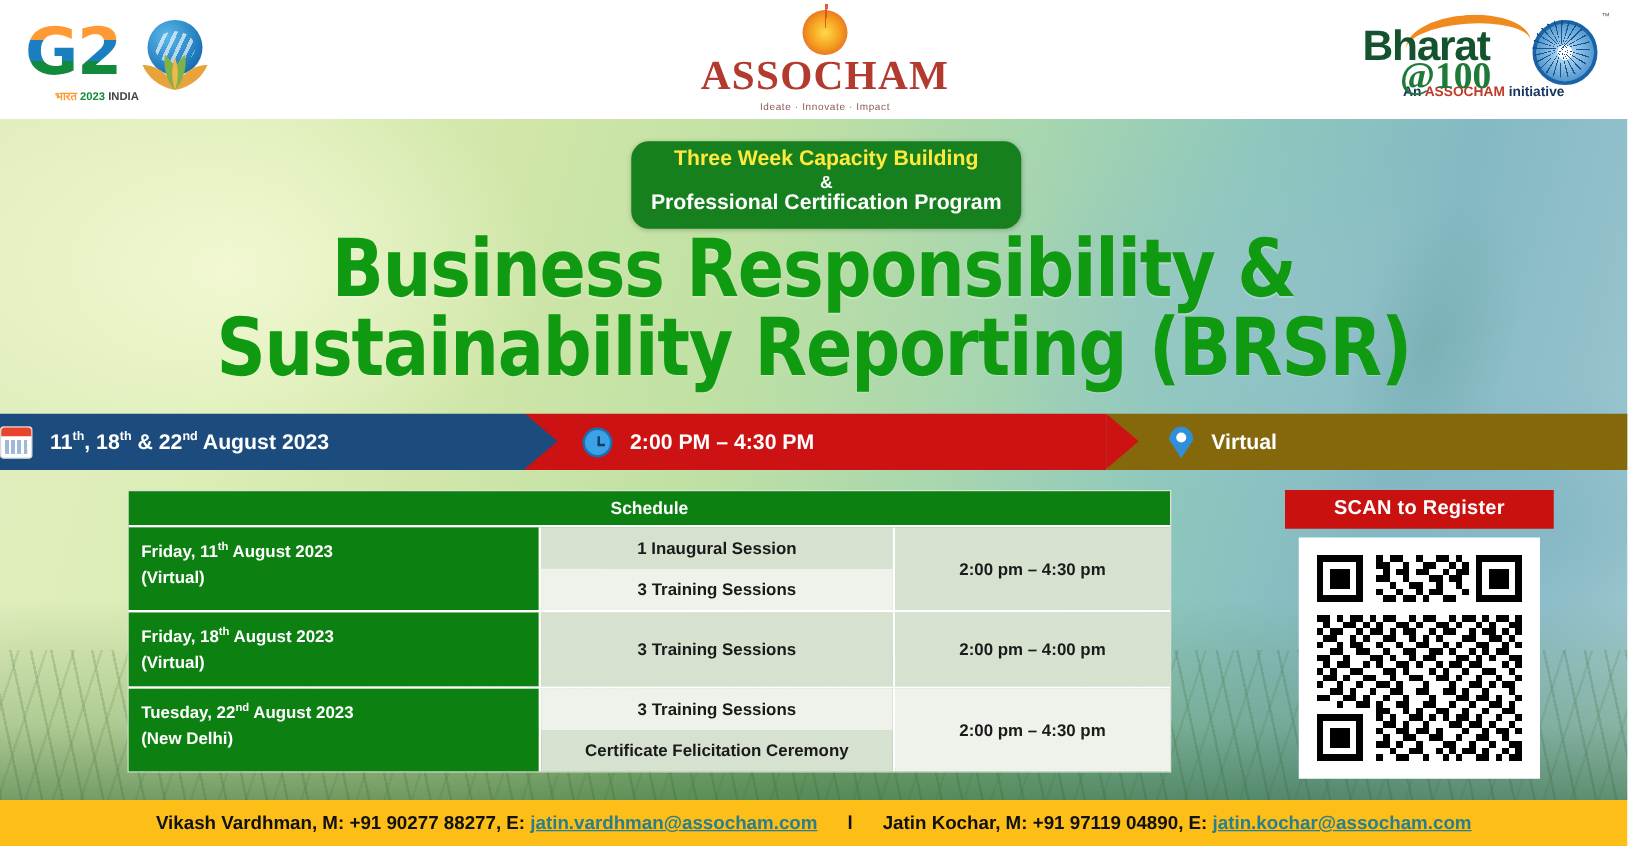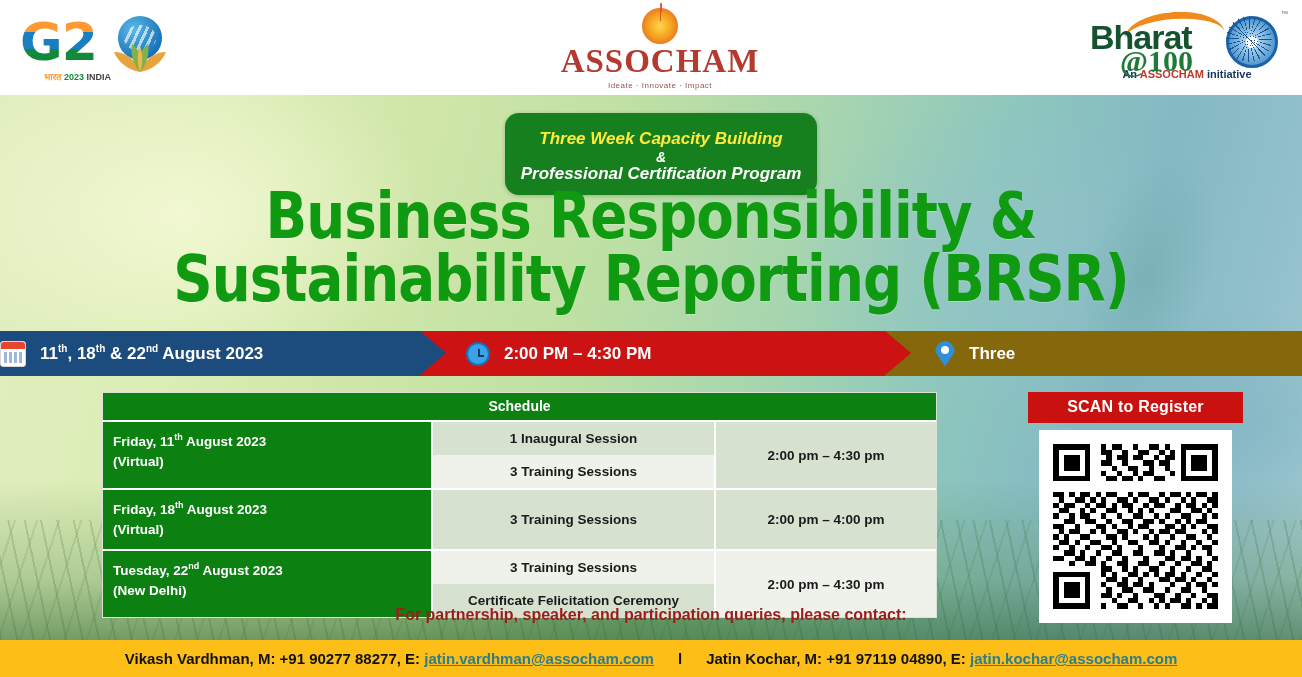--- a/index.html
+++ b/index.html
@@ -68,23 +68,23 @@
   .bg .grass{position:absolute;left:0;bottom:0;width:1302px;height:160px;
     background:linear-gradient(0deg,rgba(52,105,52,.62) 0%,rgba(86,135,76,.34) 38%,transparent 100%);}
   .bg .blades{position:absolute;left:0;bottom:0;width:1302px;height:120px;opacity:.45;
     background:repeating-linear-gradient(78deg,rgba(40,90,40,.38) 0 2px,transparent 2px 16px),
                repeating-linear-gradient(-72deg,rgba(60,110,55,.3) 0 2px,transparent 2px 21px);}
   .bg .leafR{position:absolute;right:40px;top:30px;width:230px;height:300px;opacity:.35;
     background:radial-gradient(ellipse 90px 180px at 50% 50%,rgba(75,140,120,.6),transparent 70%);
     transform:rotate(18deg);}
 
   
-  .pill{position:absolute;left:505px;top:113px;width:292px;padding:16px 10px 10px;
+  .pill{position:absolute;left:505px;top:113px;width:292px;padding:4px 10px 10px;
     background:#16801f;border-radius:14px;text-align:center;z-index:6;
-    box-shadow:0 1px 4px rgba(0,0,0,.22);font-style:italic;}
+    box-shadow:0 1px 4px rgba(0,0,0,.22);}
   .pill .l1{color:#ffe93d;font-size:17px;font-weight:bold;line-height:1.22;}
   .pill .l2{color:#ffffff;font-size:14px;font-weight:bold;line-height:1.05;}
   .pill .l3{color:#ffffff;font-size:17px;font-weight:bold;line-height:1.22;}
 
   
   .title{position:absolute;left:0;top:185px;width:1302px;text-align:center;z-index:6;}
   .title .ln{color:#0f9a12;font-weight:bold;font-size:64px;line-height:.98;
     font-family:"DejaVu Sans Condensed","Liberation Sans Narrow","Liberation Sans",sans-serif;
     letter-spacing:-1px;transform:scaleX(.95);text-shadow:0 1px 0 rgba(255,255,255,.25);}
 
@@ -216,21 +216,21 @@
       <div class="lbl">
         <span>11</span><sup>th</sup><span>, </span><span>18</span><sup>th</sup><span> &amp; </span><span>22</span><sup>nd</sup><span> August 2023</span>
       </div>
     </div>
     <div class="seg seg-time">
       <div class="ico ico-clock"></div>
       <div class="lbl">2:00 PM – 4:30 PM</div>
     </div>
     <div class="seg seg-loc">
       <div class="ico-pin"></div>
-      <div class="lbl">Three</div>
+      <div class="lbl">Virtual</div>
     </div>
   </div>
 
   <div class="tbl">
     <div class="thead">Schedule</div>
 
     <div class="trow">
       <div class="c-date">
         <span>Friday, </span><span>11</span><sup>th</sup><span> August 2023</span><br>
         <span>(Virtual)</span>
@@ -512,21 +512,20 @@
             <rect x="20" y="31" width="1" height="1"></rect>
             <rect x="22" y="31" width="1" height="1"></rect>
             <rect x="25" y="31" width="2" height="1"></rect>
             <rect x="28" y="31" width="1" height="1"></rect>
             <rect x="30" y="31" width="2" height="1"></rect>
         </g>
       </svg>
     </div>
   </div>
 
-  <div class="contactline">For partnership, speaker, and participation queries, please contact:</div>
 
   <div class="footerbar">
     <div class="ct">
       <span>Vikash Vardhman, M: +91 90277 88277, E: </span><span class="mail">jatin.vardhman@assocham.com</span>
     </div>
     <div class="sep">l</div>
     <div class="ct">
       <span>Jatin Kochar, M: +91 97119 04890, E: </span><span class="mail">jatin.kochar@assocham.com</span>
     </div>
   </div>

